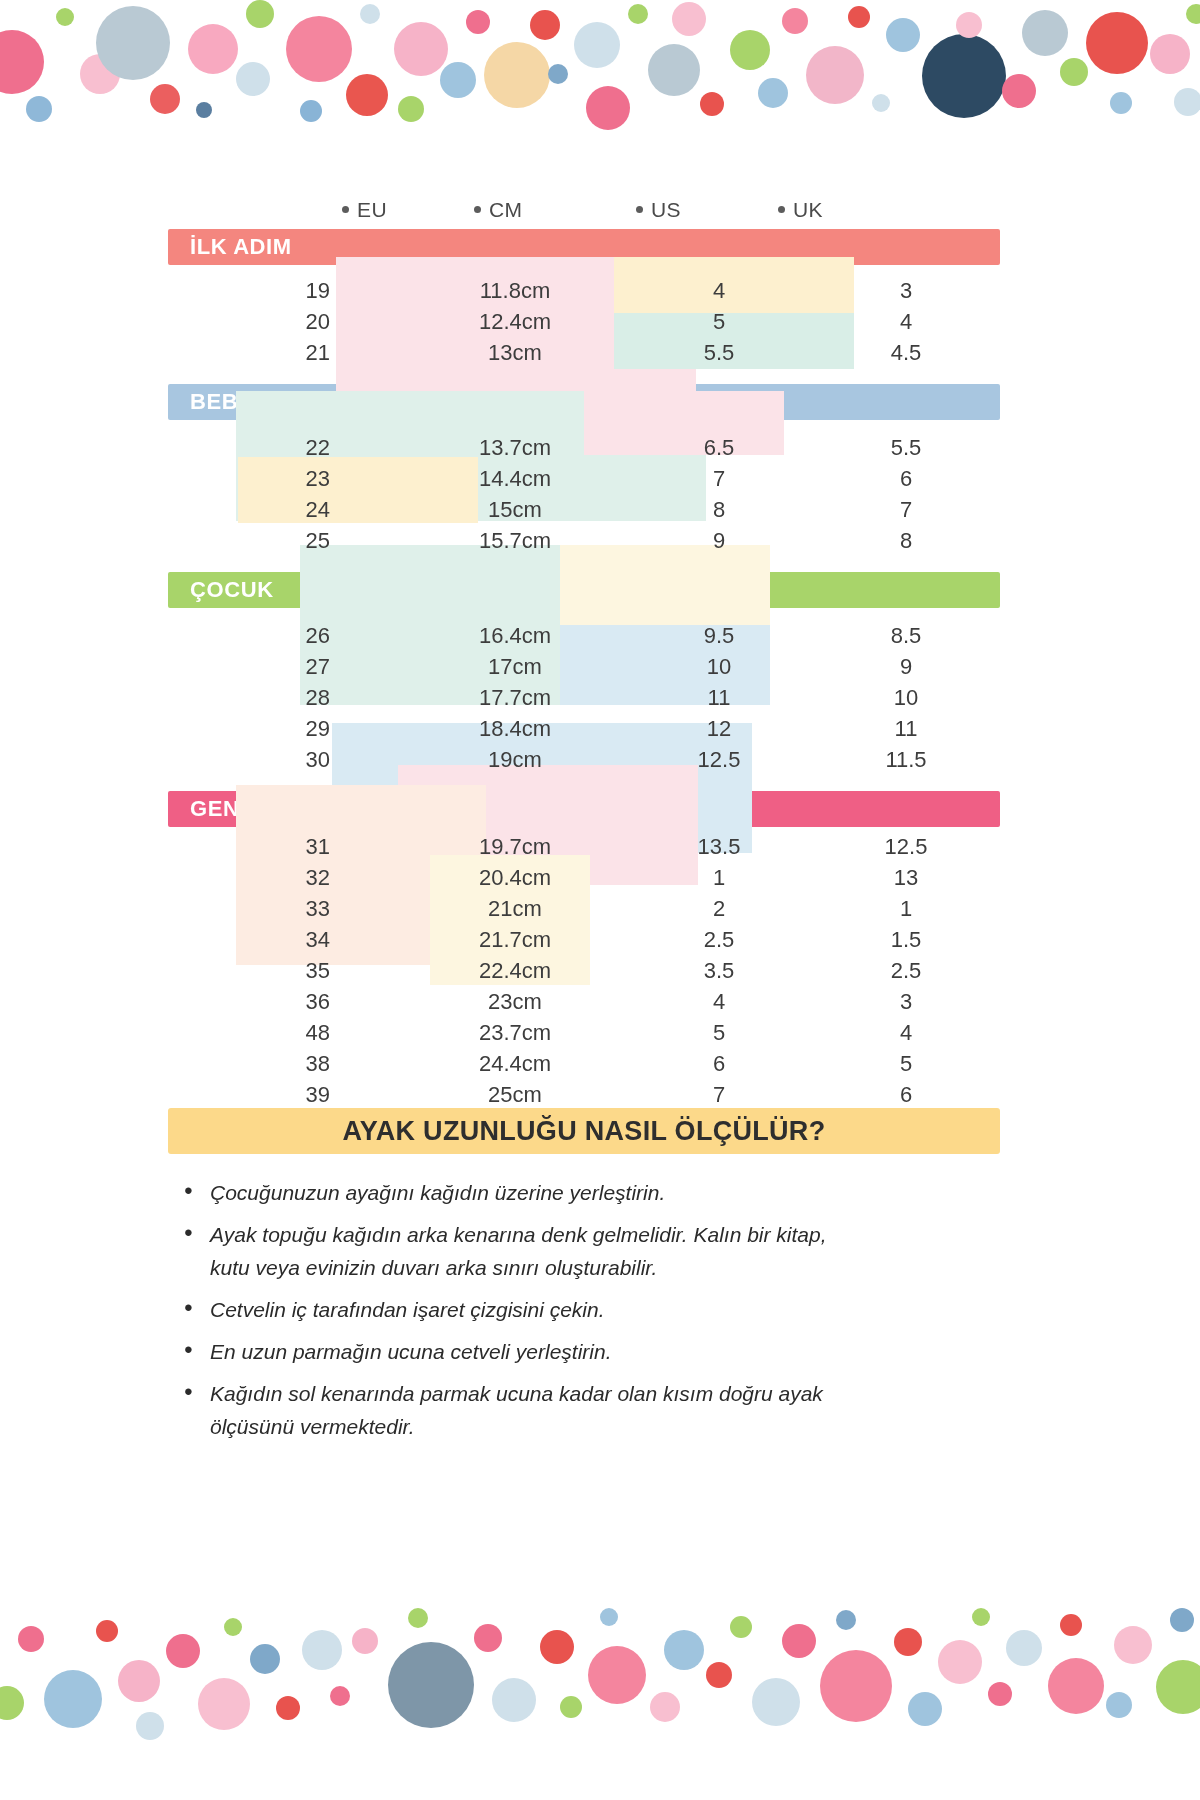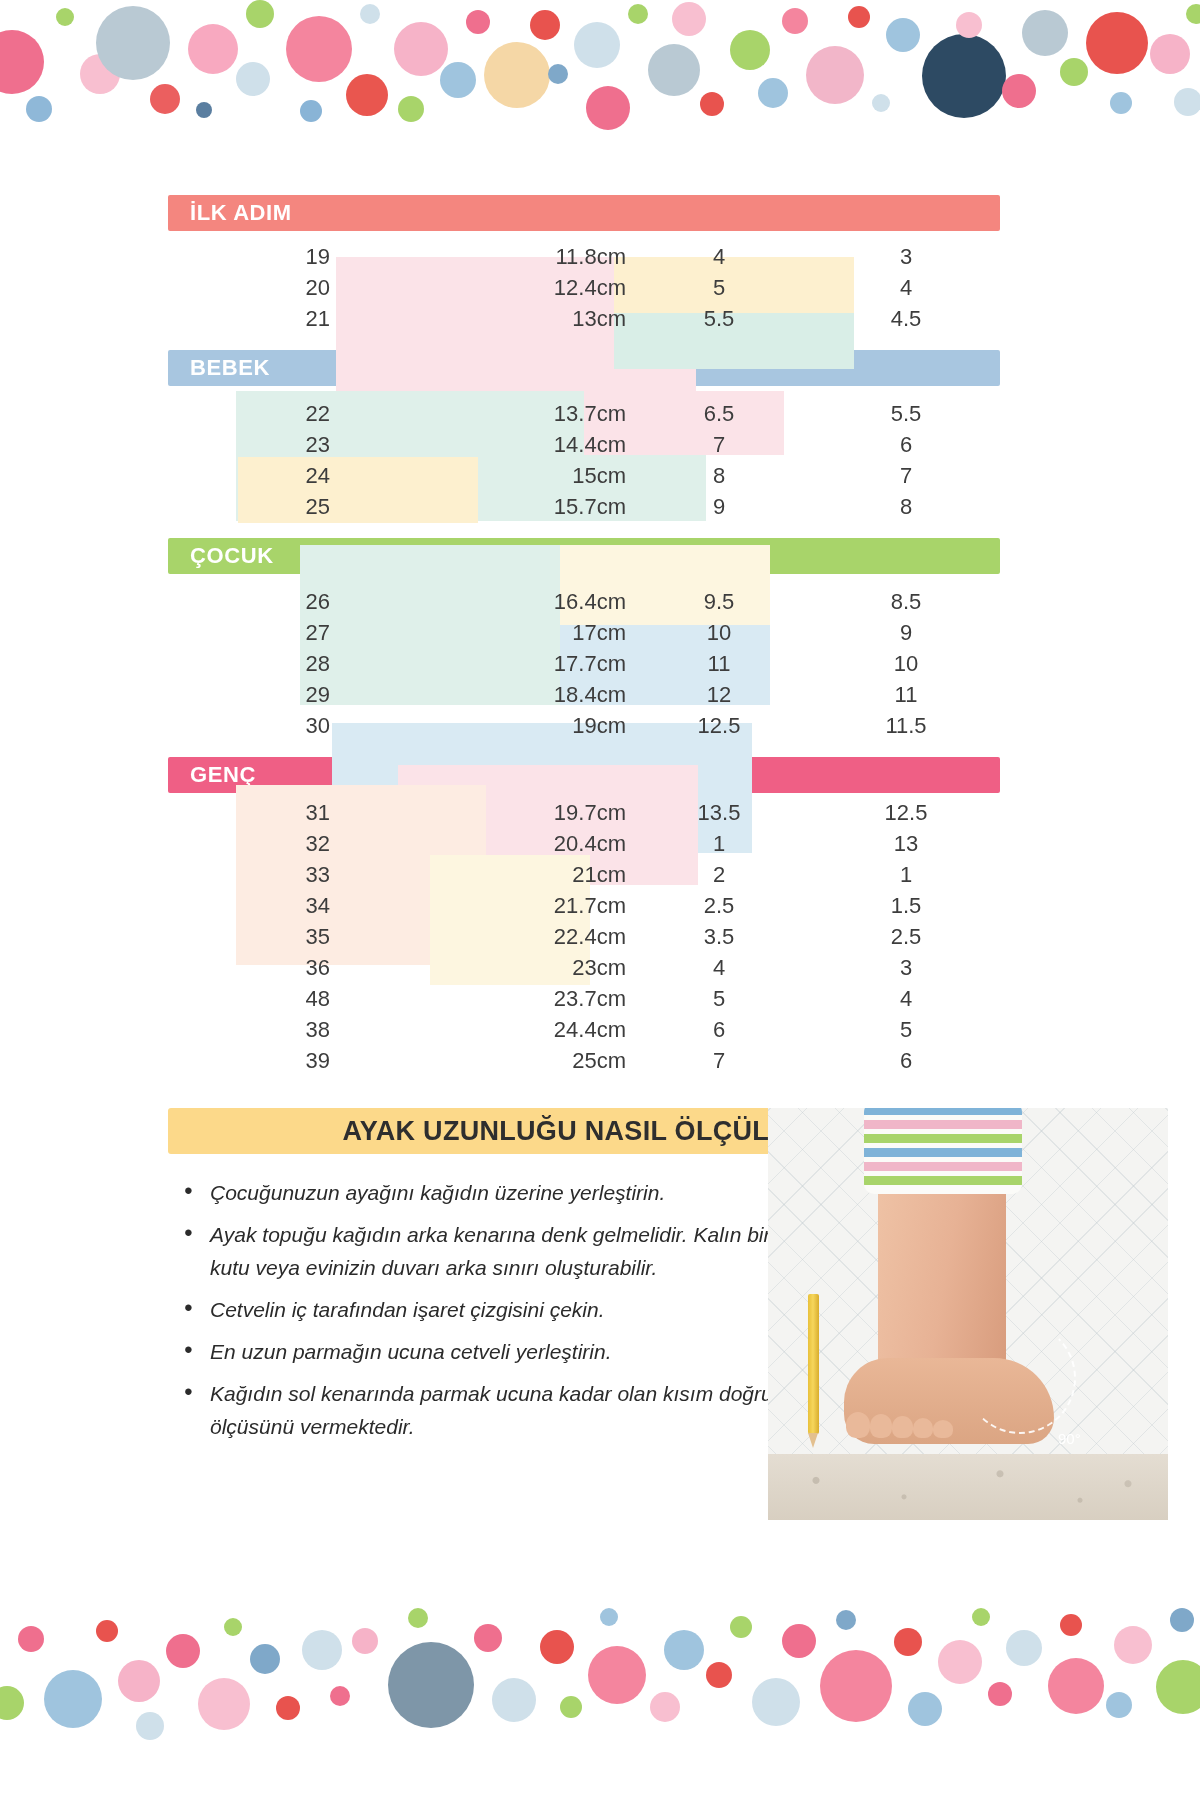--- a/index.html
+++ b/index.html
@@ -101,21 +101,21 @@
     position: relative;
     z-index: 3;
   }
   .cell {
     font-size: 22px;
     color: #3d3d3d;
     text-align: center;
     white-space: nowrap;
   }
   .c-eu { width: 208px; text-align: right; padding-right: 46px; box-sizing: border-box;}
-  .c-cm { width: 250px; text-align: right; padding-left: 28px; box-sizing: border-box;}
+  .c-cm { width: 250px; text-align: center; padding-left: 28px; box-sizing: border-box;}
   .c-us { width: 186px; }
   .c-uk { width: 188px; }
 
   
   .wash {
     position: absolute;
     z-index: 0;
     pointer-events: none;
   }
 
@@ -350,20 +350,26 @@
     <div class="wash" style="left:238px;top:262px;width:240px;height:66px;background:#fdf0cf;"></div>
     <div class="wash" style="left:584px;top:196px;width:200px;height:64px;background:#fbe3e8;"></div>
     <div class="wash" style="left:300px;top:350px;width:470px;height:160px;background:#dff0ea;"></div>
     <div class="wash" style="left:560px;top:350px;width:210px;height:110px;background:#fdf6e0;"></div>
     <div class="wash" style="left:560px;top:430px;width:210px;height:80px;background:#d9eaf3;"></div>
     <div class="wash" style="left:332px;top:528px;width:420px;height:130px;background:#d9eaf3;"></div>
     <div class="wash" style="left:398px;top:570px;width:300px;height:120px;background:#fbe3e8;"></div>
     <div class="wash" style="left:236px;top:590px;width:250px;height:180px;background:#fdece2;"></div>
     <div class="wash" style="left:430px;top:660px;width:160px;height:130px;background:#fdf6e0;"></div>
 
+    <div class="col-headers">
+      <div class="col-head" style="left:174px;top:3px;"><span class="bullet"></span><span>EU</span></div>
+      <div class="col-head" style="left:306px;top:3px;"><span class="bullet"></span><span>CM</span></div>
+      <div class="col-head" style="left:468px;top:3px;"><span class="bullet"></span><span>US</span></div>
+      <div class="col-head" style="left:610px;top:3px;"><span class="bullet"></span><span>UK</span></div>
+    </div>
 
     <div class="group-bar" style="background:#f4867f;">
       <span>İLK ADIM</span>
     </div>
     <div class="rows">
       <div class="row" style="margin-top:10px;">
         <div class="cell c-eu">19</div>
         <div class="cell c-cm">11.8cm</div>
         <div class="cell c-us">4</div>
         <div class="cell c-uk">3</div>
@@ -515,44 +521,20 @@
     </div>
     <ul class="howto-list">
       <li>Çocuğunuzun ayağını kağıdın üzerine yerleştirin.</li>
       <li>Ayak topuğu kağıdın arka kenarına denk gelmelidir. Kalın bir kitap, kutu veya evinizin duvarı arka sınırı oluşturabilir.</li>
       <li>Cetvelin iç tarafından işaret çizgisini çekin.</li>
       <li>En uzun parmağın ucuna cetveli yerleştirin.</li>
       <li>Kağıdın sol kenarında parmak ucuna kadar olan kısım doğru ayak ölçüsünü vermektedir.</li>
     </ul>
   </div>
 
-  <div class="photo">
-    <div class="photo-grid"></div>
-    <div class="leg"></div>
-    <div class="sock">
-      <i style="top:4px;background:#7fb3d8;"></i>
-      <i style="top:18px;background:#f0b6c8;"></i>
-      <i style="top:32px;background:#a8d46a;"></i>
-      <i style="top:46px;background:#7fb3d8;"></i>
-      <i style="top:60px;background:#f0b6c8;"></i>
-      <i style="top:74px;background:#a8d46a;"></i>
-    </div>
-    <div class="foot"></div>
-    <div class="toes">
-      <i style="left:0;width:24px;height:26px;"></i>
-      <i style="left:24px;width:22px;height:24px;"></i>
-      <i style="left:46px;width:21px;height:22px;"></i>
-      <i style="left:67px;width:20px;height:20px;"></i>
-      <i style="left:87px;width:20px;height:18px;"></i>
-    </div>
-    <div class="pencil"></div>
-    <div class="angle-arc"></div>
-    <div class="angle-label">90°</div>
-    <div class="ground"></div>
-  </div>
 
   <div class="confetti-band confetti-bottom">
     <div class="dot" style="left:-10px;top:86px;width:34px;height:34px;background:#a8d46a;"></div>
     <div class="dot" style="left:18px;top:26px;width:26px;height:26px;background:#ef6f8e;"></div>
     <div class="dot" style="left:44px;top:70px;width:58px;height:58px;background:#9fc4de;"></div>
     <div class="dot" style="left:96px;top:20px;width:22px;height:22px;background:#e8534e;"></div>
     <div class="dot" style="left:118px;top:60px;width:42px;height:42px;background:#f6b3c8;"></div>
     <div class="dot" style="left:136px;top:112px;width:28px;height:28px;background:#cfe0ea;"></div>
     <div class="dot" style="left:166px;top:34px;width:34px;height:34px;background:#ef6f8e;"></div>
     <div class="dot" style="left:198px;top:78px;width:52px;height:52px;background:#f8bfd0;"></div>

